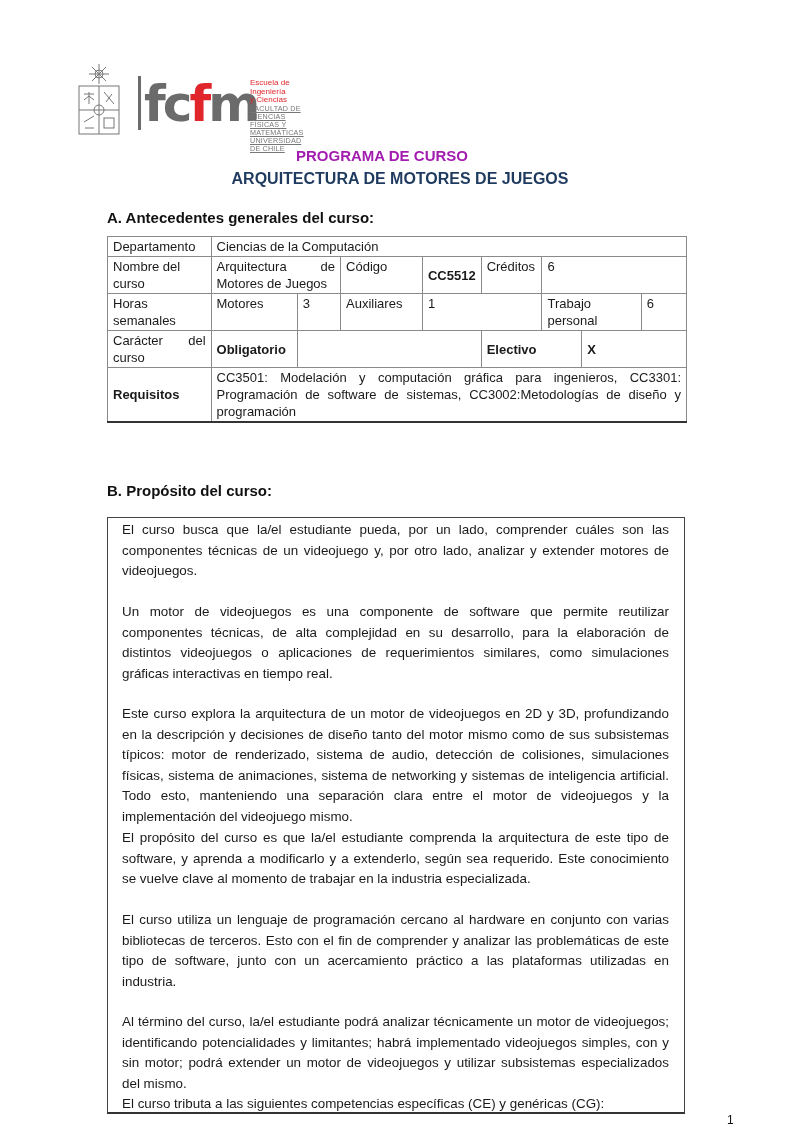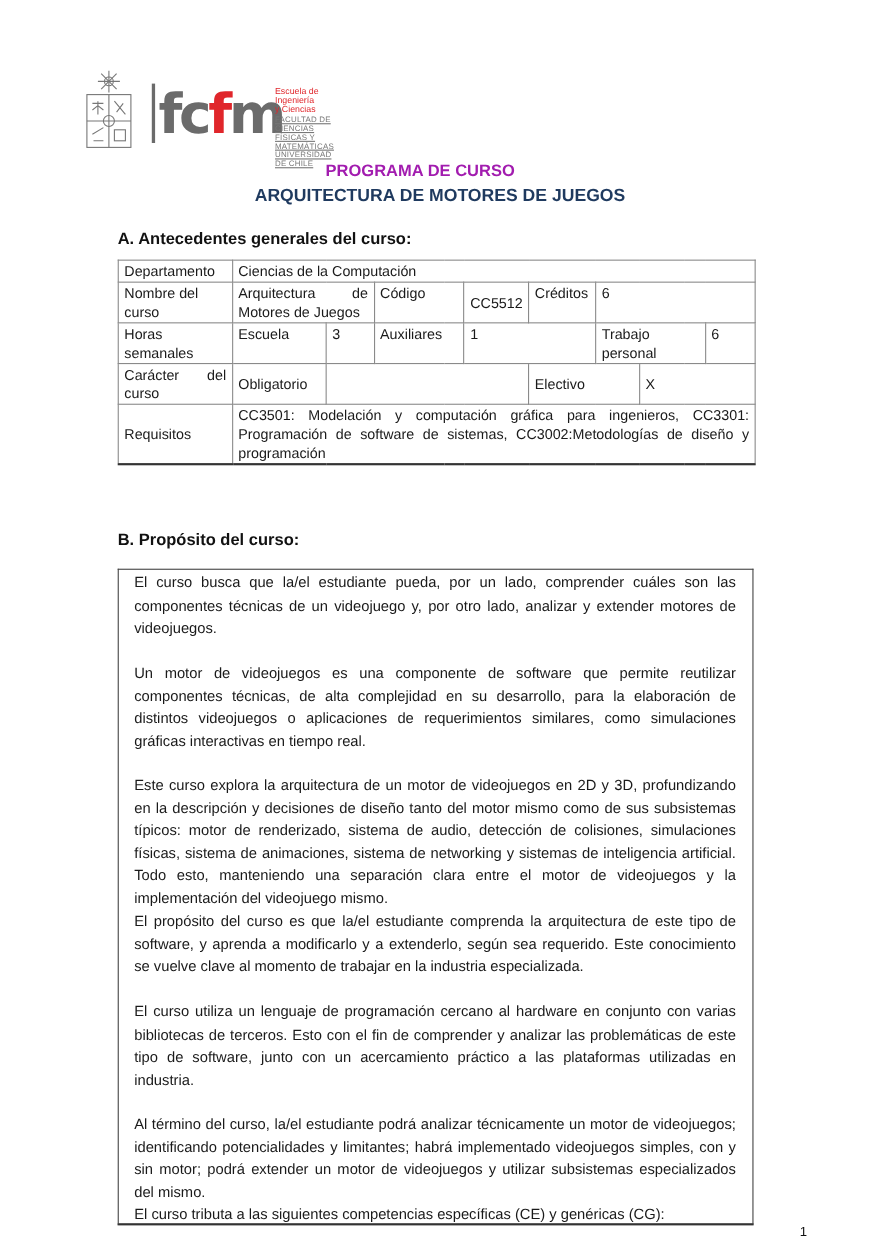--- a/index.html
+++ b/index.html
@@ -21,21 +21,21 @@
             font-size:16px; font-weight:bold; color:#1f3a5f; }
   .sec { position:absolute; left:107px; font-size:15px; font-weight:bold; color:#111; }
   .secA { top:209px; }
   .secB { top:482px; }
 
   table.info { position:absolute; left:107px; top:236px; width:580px; border-collapse:collapse;
                font-size:13px; }
   table.info td { border:1px solid #8a8a8a; padding:1px 5px; vertical-align:top; line-height:17px; }
   table.info tr.thick td { border-top:1.5px solid #333; }
   table.info .c { text-align:left; }
-  table.info .mid { vertical-align:middle; }
+  table.info .mid { vertical-align:middle;font-weight:bold; }
   table.info .ital { font-style:italic; }
   table.info tr.last td { border-bottom:2px solid #333; }
 
   .box { position:absolute; left:107px; top:517px; width:578px; height:597px;
          border:1.5px solid #444; border-bottom:2px solid #333; box-sizing:border-box; }
   .box p { margin:0; position:absolute; left:14px; width:547px; font-size:13.4px; line-height:20.5px;
            text-align:justify; color:#1a1a1a; }
   .pagenum { position:absolute; left:727px; top:1113px; font-size:12px; color:#111; }
 </style>
 </head>
@@ -97,21 +97,21 @@
   <tr>
     <td class="c">Nombre del curso</td>
     <td colspan="2" style="text-align:justify">Arquitectura de Motores de Juegos</td>
     <td colspan="2">Código</td>
     <td class="mid">CC5512</td>
     <td>Créditos</td>
     <td colspan="4" class="c">6</td>
   </tr>
   <tr>
     <td style="width:94px">Horas semanales</td>
-    <td>Escuela</td>
+    <td>Motores</td>
     <td class="c">3</td>
     <td colspan="2">Auxiliares</td>
     <td colspan="2" class="c">1</td>
     <td colspan="3">Trabajo personal</td>
     <td class="c">6</td>
   </tr>
   <tr class="thick">
     <td style="text-align:justify">Carácter del curso</td>
     <td class="mid">Obligatorio</td>
     <td colspan="4" class="mid c"></td>

